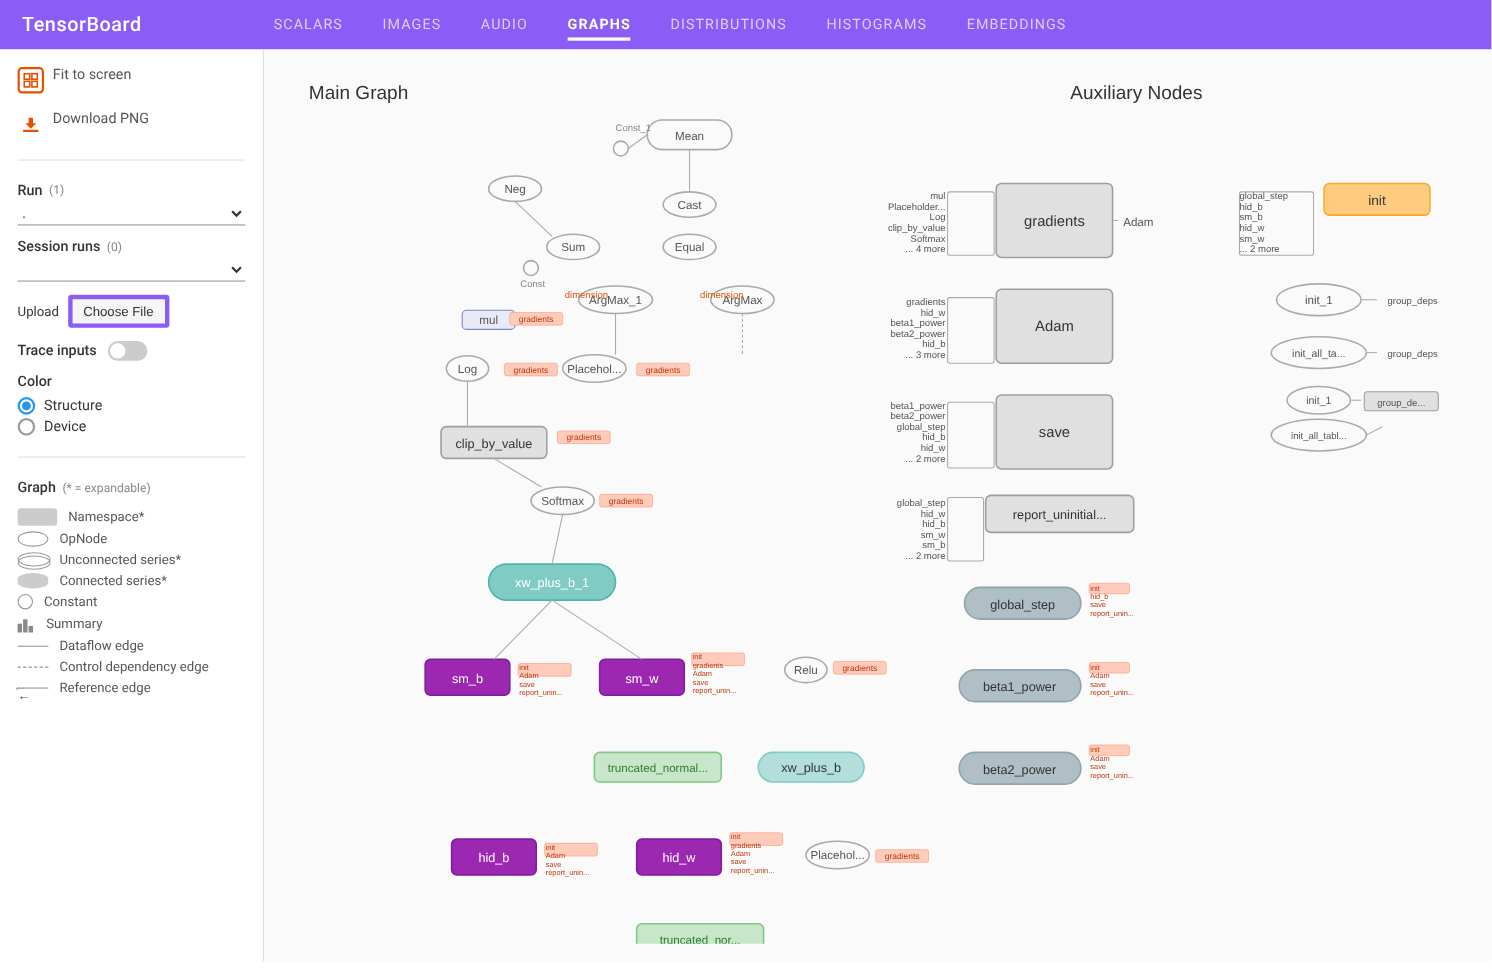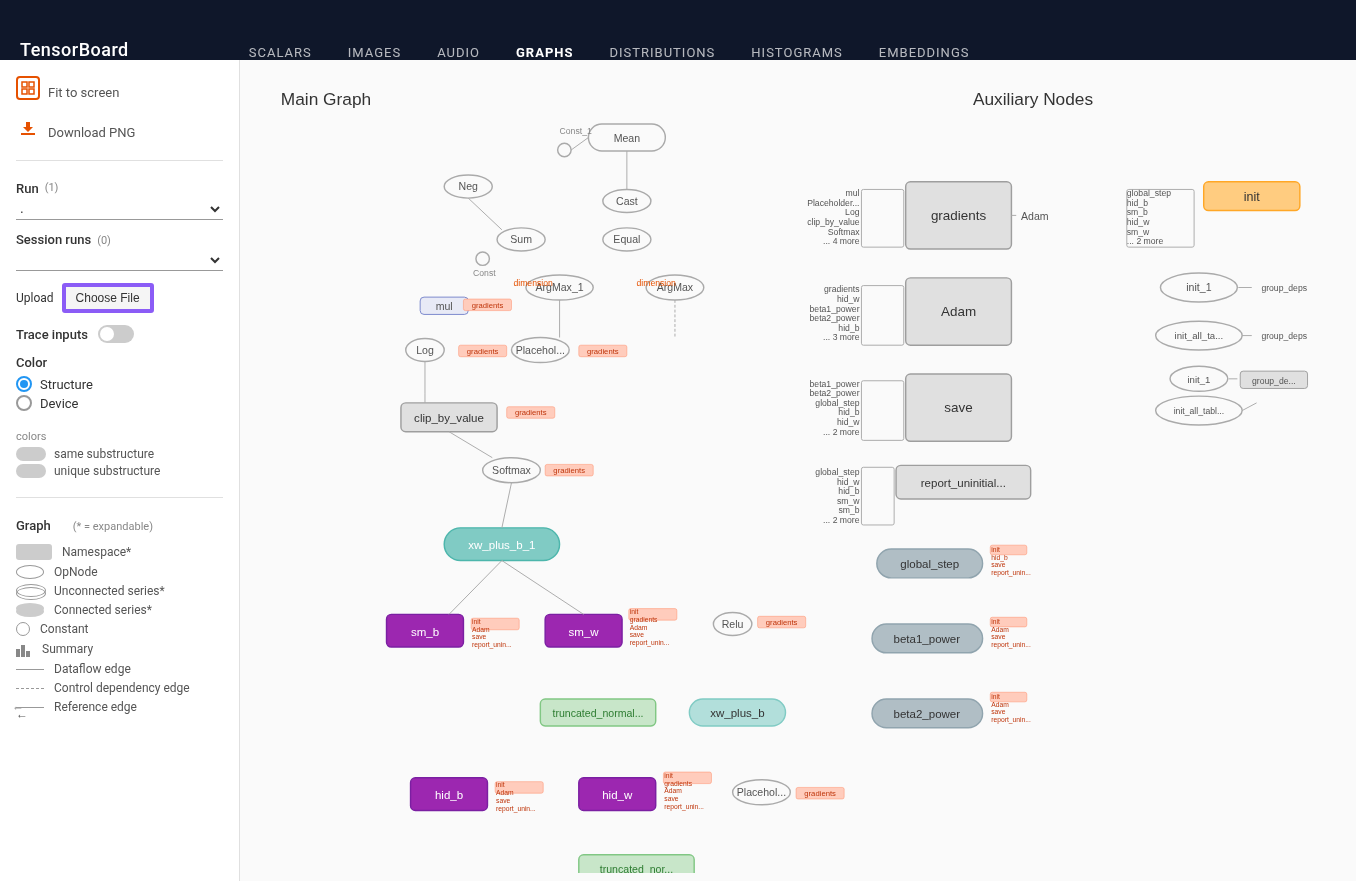--- a/index.html
+++ b/index.html
@@ -1,23 +1,23 @@
 <!DOCTYPE html>
 <html><head>
   <meta charset="utf-8">
   <style>
     * { box-sizing: border-box; margin: 0; padding: 0; }
     body { font-family: 'Roboto', Arial, sans-serif; font-size: 12px; background: #fff; overflow: hidden; }
 
     
     .topnav {
-      background: #0f172a;
-      height: 60px;
-      display: flex;
-      align-items: flex-end;
+      background: #8b5cf6;
+      height: 45px;
+      display: flex;
+      align-items: center;
       padding: 0 20px;
       color: #fff;
     }
     .topnav .brand {
       font-size: 18px;
       font-weight: 500;
       color: #fff;
       margin-right: 40px;
       letter-spacing: 0.5px;
     }
@@ -52,21 +52,21 @@
       background: #fff;
       border-right: 1px solid #e0e0e0;
       padding: 12px 16px;
       display: flex;
       flex-direction: column;
       gap: 8px;
       overflow-y: auto;
     }
     .sidebar-btn {
       display: flex;
-      align-items: flex-end;
+      align-items: flex-start;
       gap: 8px;
       cursor: pointer;
       color: #555;
       font-size: 13px;
       padding: 4px 0;
     }
     .sidebar-btn .icon-box {
       width: 24px; height: 24px;
       border: 2px solid #E65100;
       border-radius: 4px;
@@ -168,21 +168,21 @@
       background: #ccc;
       border-radius: 7px;
       cursor: pointer;
     }
     .color-opt-label { font-size: 12px; color: #555; }
 
     .divider { border: none; border-top: 1px solid #e0e0e0; margin: 8px 0; }
 
     .graph-legend { margin-top: 4px; }
     .legend-title { font-size: 13px; color: #333; font-weight: 500; margin-bottom: 6px; }
-    .legend-expandable { font-size: 11px; color: #888; margin-bottom: 6px; margin-left: 16px; }
+    .legend-expandable { font-size: 11px; color: #888; margin-bottom: 6px; }
     .legend-item { display: flex; align-items: center; gap: 10px; margin: 5px 0; font-size: 12px; color: #555; }
     .legend-ns {
       width: 36px; height: 16px;
       background: #ccc;
       border-radius: 3px;
     }
     .legend-ellipse {
       width: 28px; height: 14px;
       border: 1.5px solid #999;
       border-radius: 50%;
@@ -334,31 +334,20 @@
           <div class="inner"></div>
         </div>
         <span class="radio-text">Structure</span>
       </div>
       <div class="radio-row">
         <div class="radio-circle empty"></div>
         <span class="radio-text">Device</span>
       </div>
     </div>
 
-    <div class="colors-section">
-      <div class="colors-title">colors</div>
-      <div class="color-opt-row">
-        <div class="mini-toggle"></div>
-        <span class="color-opt-label">same substructure</span>
-      </div>
-      <div class="color-opt-row">
-        <div class="mini-toggle"></div>
-        <span class="color-opt-label">unique substructure</span>
-      </div>
-    </div>
 
     <hr class="divider">
 
     <div class="graph-legend">
       <div style="display:flex;gap:6px;align-items:baseline;">
         <span class="legend-title">Graph</span>
         <span class="legend-expandable">(* = expandable)</span>
       </div>
 
       <div class="legend-item">

